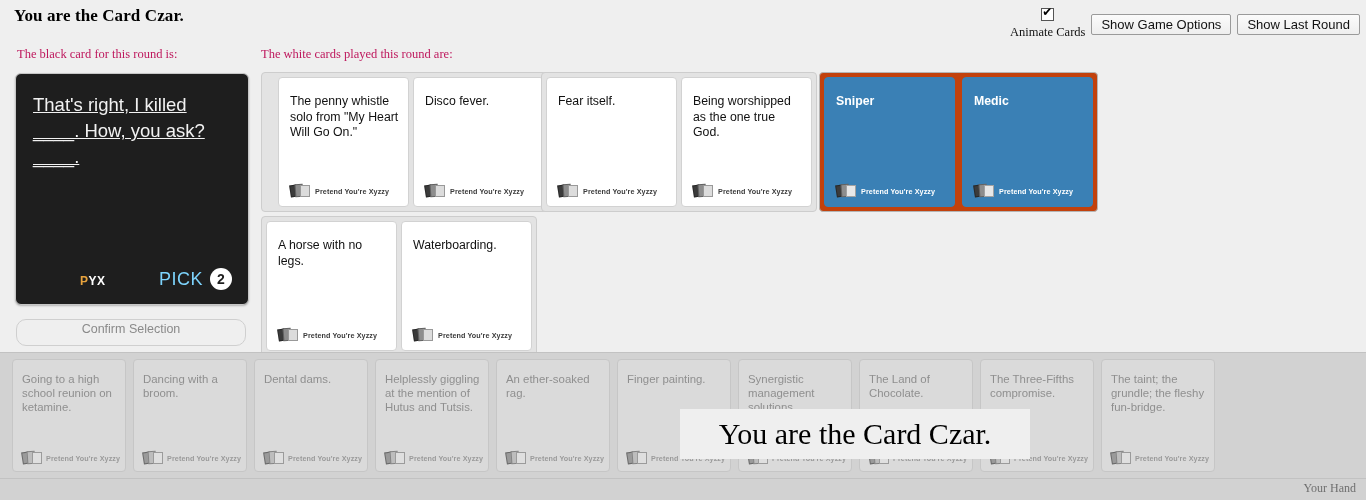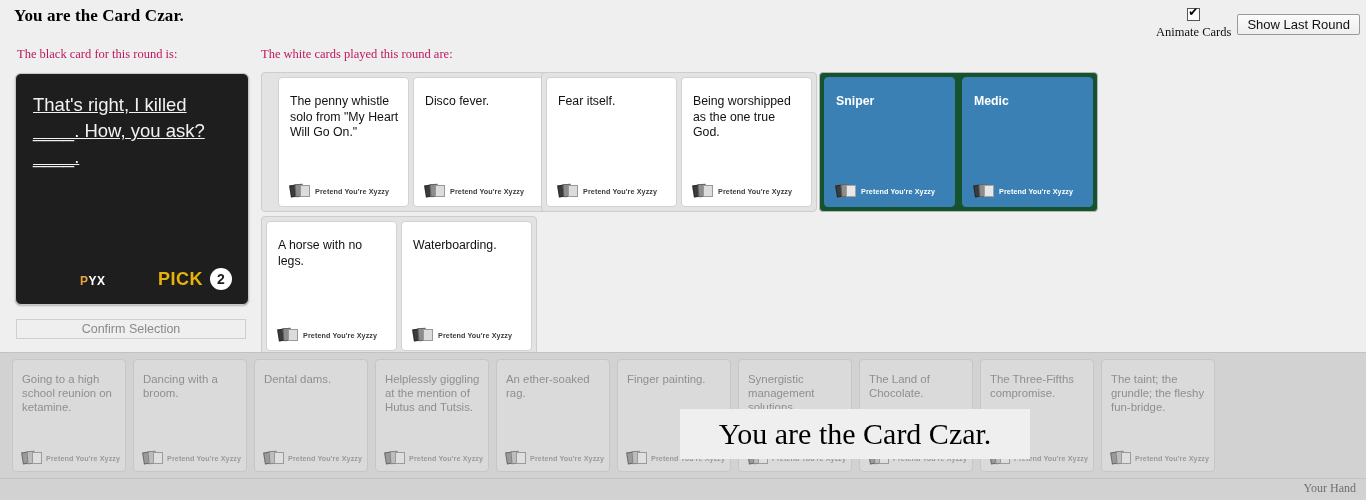--- a/index.html
+++ b/index.html
@@ -86,52 +86,52 @@
   #black-logo .c2 { left: 9px;  top: 2px;  width: 15px; height: 25px; background:#9b9b9b; transform: rotate(-4deg); }
   #black-logo .c3 { left: 17px; top: 3px;  width: 21px; height: 24px; background:#f4f4f4; }
   .pyx-text { font-size: 12px; font-weight: bold; letter-spacing: .5px; padding-bottom: 3px; }
   .pyx-text .p { color: #e8a33d; }
   .pyx-text .yx { color: #ffffff; }
   #pick-badge {
     position: absolute; right: 16px; bottom: 2px;
     display: flex; align-items: center; gap: 7px;
   }
   #pick-word {
-    color: #eab308; font-size: 18px; font-weight: bold; letter-spacing: .5px; text-align: right;
+    color: #7dd3fc; font-size: 18px; font-weight: normal; letter-spacing: .5px; text-align: right;
   }
   #pick-num {
     width: 22px; height: 22px; border-radius: 50%;
     background: #fff; color: #1e1e1e;
     font-size: 14px; font-weight: bold;
     display: flex; align-items: center; justify-content: center;
   }
 
   
   #confirm-btn {
     position: absolute; left: 16px; top: 319px;
-    width: 230px; height: 20px;
+    width: 230px; height: 27px;
     background: #efefef;
     border: 1px solid #cfcfcf;
-    border-radius: 0;
+    border-radius: 10px;
     font-size: 12.5px; color: #8a8a8a;
     font-family: "Liberation Sans", sans-serif;
     text-align: center; line-height: 19px;
     cursor: default;
   }
 
   
   .group {
     position: absolute; top: 72px;
     background: #e3e3e3;
     border: 1px solid #cdcdcd;
     border-radius: 4px;
     padding: 4px;
     display: flex; gap: 4px;
   }
-  .group.selected { background: #14532d; border-color: #b5b5b5; gap: 7px; }
+  .group.selected { background: #c2410c; border-color: #b5b5b5; gap: 7px; }
   .wcard {
     width: 131px; height: 130px;
     background: #ffffff;
     border: 1px solid #d2d2d2;
     border-radius: 4px;
     position: relative;
     overflow: hidden;
   }
   .wcard .txt {
     position: absolute; left: 11px; top: 16px; right: 9px;
@@ -211,20 +211,21 @@
 <body>
 
 <div id="topbar">
   <div id="page-title">You are the Card Czar.</div>
 
   <div id="topcontrols">
     <label class="chk-wrap">
       <span class="chkbox"></span>
       <span class="chk-label">Animate Cards</span>
     </label>
+    <button class="tbtn">Show Game Options</button>
     <button class="tbtn">Show Last Round</button>
   </div>
 </div>
 
 <div class="sec-label" id="lbl-black">The black card for this round is:</div>
 <div class="sec-label" id="lbl-white">The white cards played this round are:</div>
 
 <div id="black-card">
   <div id="black-card-text">That's right, I killed ____. How, you ask? ____.</div>
   <div id="black-footer">

